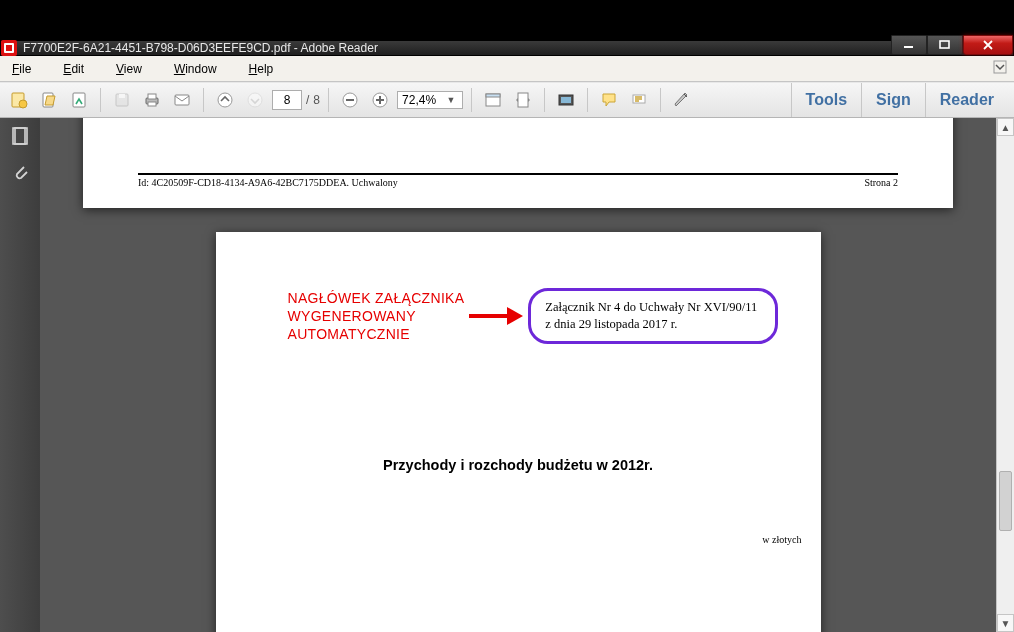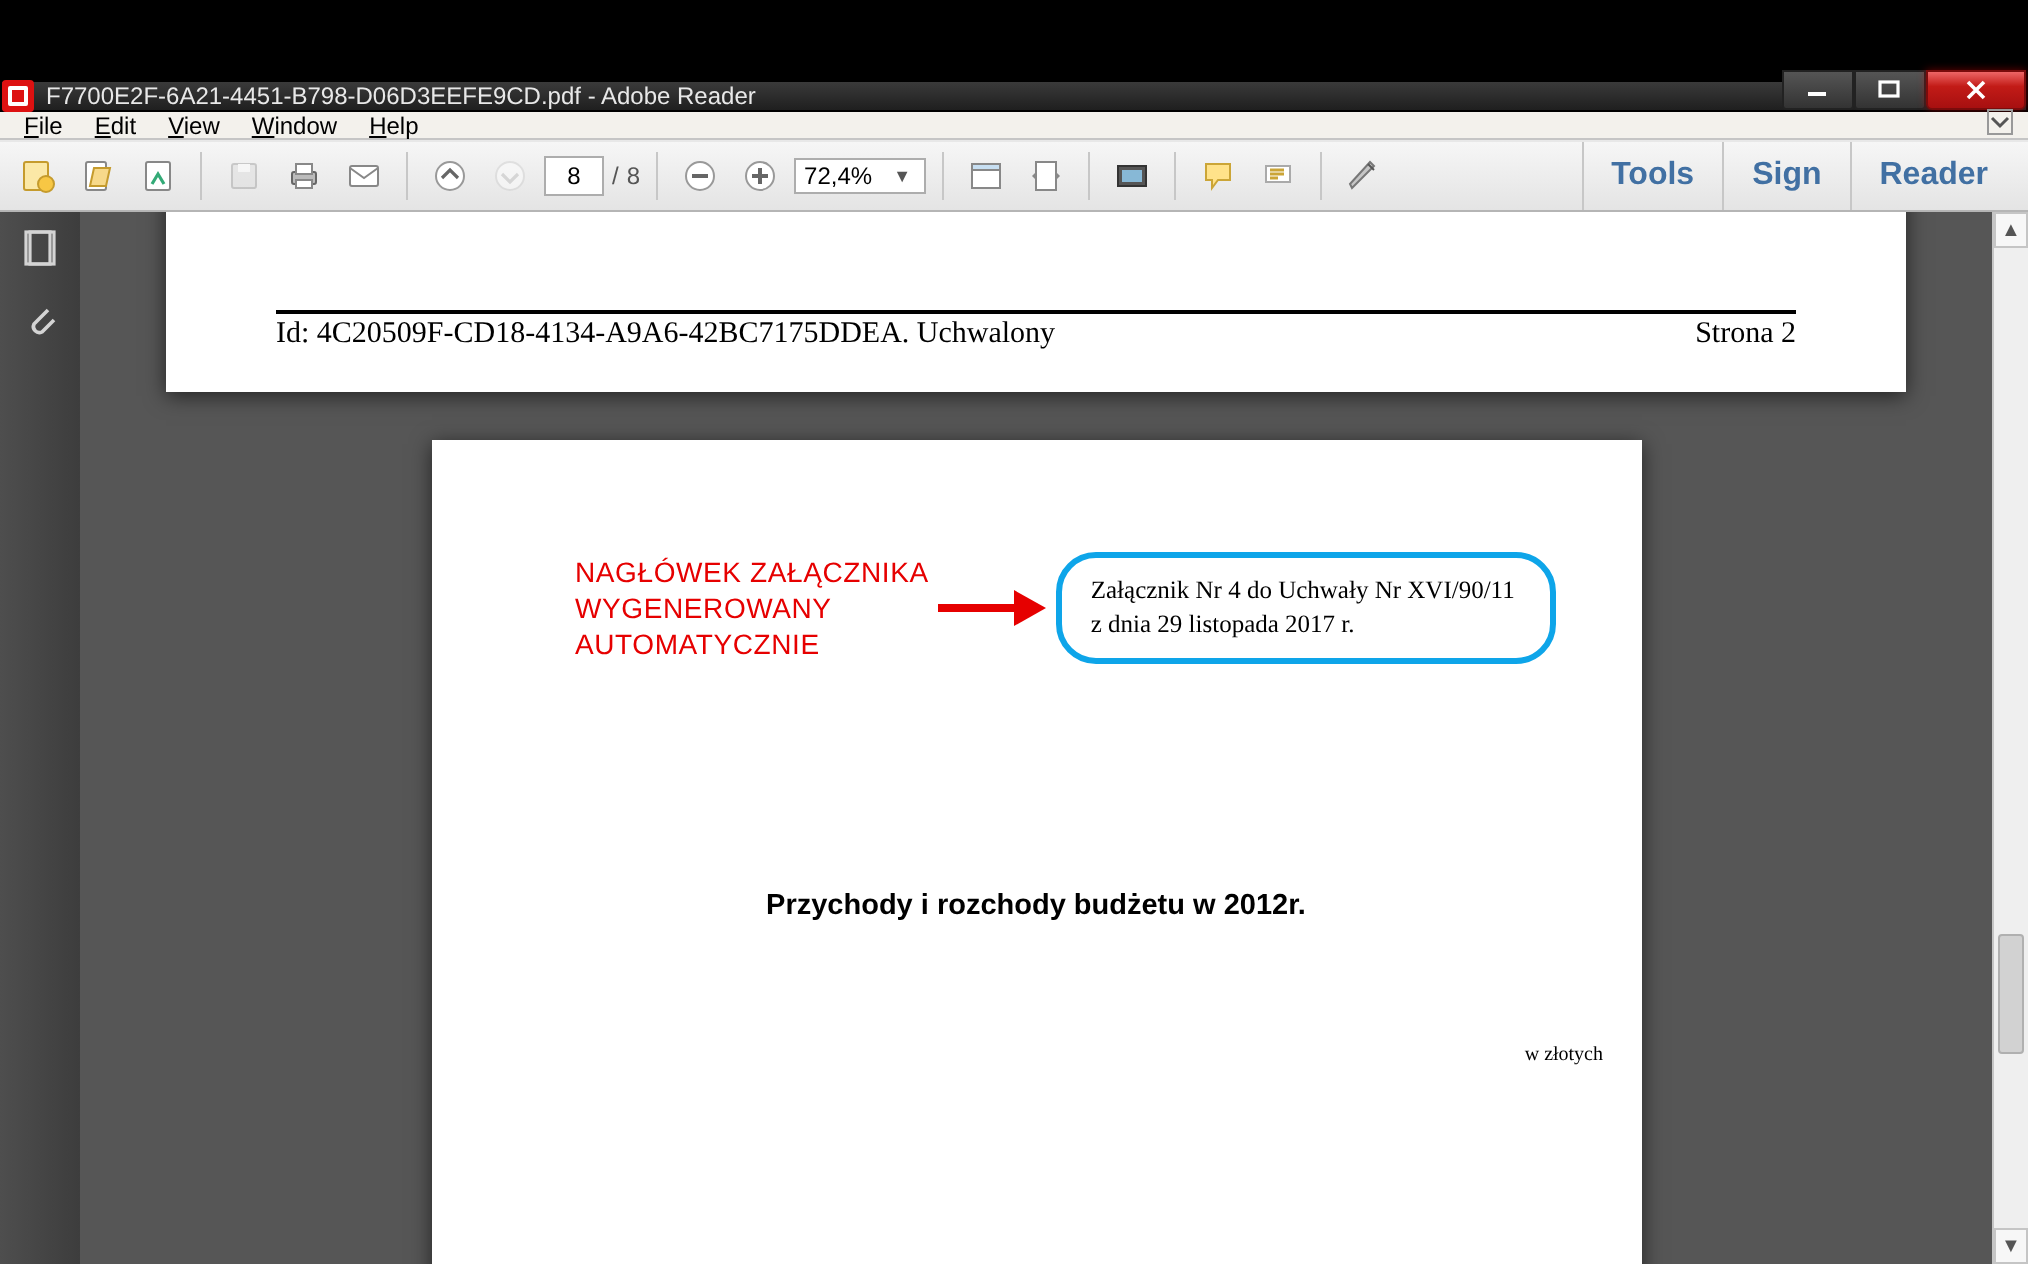--- a/index.html
+++ b/index.html
@@ -25,24 +25,25 @@
   .title-icon { width:16px; height:16px; margin-right:6px; background:#d11; border-radius:2px; position:relative; }
   .title-icon::after { content:""; position:absolute; inset:3px; border:2px solid #fff; border-radius:1px; }
   .title-text { flex:1; font-size:12px; white-space:nowrap; overflow:hidden; text-overflow:ellipsis; }
   .win-btns { display:flex; height:20px; margin-top:-6px; }
   .win-btn { width:36px; height:20px; margin-left:0; display:flex; align-items:center; justify-content:center; color:#fff; }
   .win-btn.min, .win-btn.max { background: linear-gradient(#555,#333); border:1px solid #222; border-radius:0 0 2px 2px; }
   .win-btn.close { width:50px; background: linear-gradient(#e66,#c21b17 40%,#a71010); border:1px solid #7a0c0c; border-radius:0 0 3px 3px; box-shadow:0 0 4px rgba(255,0,0,.4); }
   .win-btn svg { width:12px; height:10px; }
   
   .menubar {
-    height:14px; background:#f3f1ec;
+    height:26px; background:#f3f1ec;
     display:flex; align-items:center;
     padding:0 4px;
     border-bottom:1px solid #c5c5c5;
+    gap:16px;
   }
   .menu-item { padding:2px 8px; font-size:12px; }
   .menu-item .ul { text-decoration:underline; }
   .menu-right { margin-left:auto; padding-right:2px; }
   
   .toolbar {
     height:36px;
     background: linear-gradient(#f6f6f6,#e4e4e4);
     border-top:1px solid #e8e8e8;
     border-bottom:1px solid #b5b5b5;
@@ -68,26 +69,26 @@
   .side-ico { width:22px; height:22px; color:#d4d4d4; }
   .viewport { flex:1; position:relative; overflow:hidden; }
   .scrollbar-v { width:18px; background:#efefef; border-left:1px solid #c5c5c5; display:flex; flex-direction:column; }
   .sb-arrow { height:18px; display:flex; align-items:center; justify-content:center; font-size:10px; color:#555; border:1px solid #c5c5c5; background:#f7f7f7; }
   .sb-track { flex:1; position:relative; }
   .sb-thumb { position:absolute; left:2px; right:2px; background:#d2d2d2; border:1px solid #b0b0b0; border-radius:2px; }
   
   .pagewrap { position:absolute; left:50%; transform:translateX(-50%); }
   .page { background:#fff; box-shadow:0 2px 10px rgba(0,0,0,.6); position:relative; }
   .page1 { width:870px; height:140px; margin-bottom:24px; }
-  .foot-line { position:absolute; left:55px; right:55px; bottom:20px; border-top:2px solid #000; display:flex; justify-content:space-between; font-family:"Times New Roman",serif; font-size:15px; padding-top:2px; }
+  .foot-line { position:absolute; left:55px; right:55px; bottom:20px; border-top:2px solid #000; display:flex; justify-content:space-between; font-family:"Times New Roman",serif; font-size:10px; padding-top:2px; }
   .page2 { width:605px; min-height:420px; }
   .annot-row { position:absolute; left:72px; top:56px; right:12px; display:flex; align-items:center; }
   .annot-text { color:#e60000; font-size:14px; line-height:18px; font-family:Arial,Helvetica,sans-serif; letter-spacing:.3px; }
   .arrow { flex-shrink:0; margin:0 5px; }
-  .attach-box { border:3px solid #0ea5e9; border-radius:20px; padding:8px 14px; font-family:"Times New Roman",serif; font-size:12.5px; line-height:17px; width:250px; }
+  .attach-box { border:3px solid #6d28d9; border-radius:20px; padding:8px 14px; font-family:"Times New Roman",serif; font-size:12.5px; line-height:17px; width:250px; }
   .doc-title { text-align:center; font-family:Arial,Helvetica,sans-serif; font-weight:700; font-size:14.5px; position:absolute; top:225px; left:0; right:0; }
   .unit { position:absolute; right:19px; top:302px; font-family:"Times New Roman",serif; font-size:10px; }
   .tbl { position:absolute; left:19px; right:19px; top:316px; border-collapse:collapse; font-family:"Times New Roman",serif; }
   .tbl th,.tbl td { border:1px solid #000; padding:6px 4px; text-align:center; }
   .tbl th { background:#e6e6e6; font-weight:400; font-size:13px; }
   .tbl .sub td { font-size:10px; padding:2px 4px; }
 </style>
 </head>
 <body>
 

